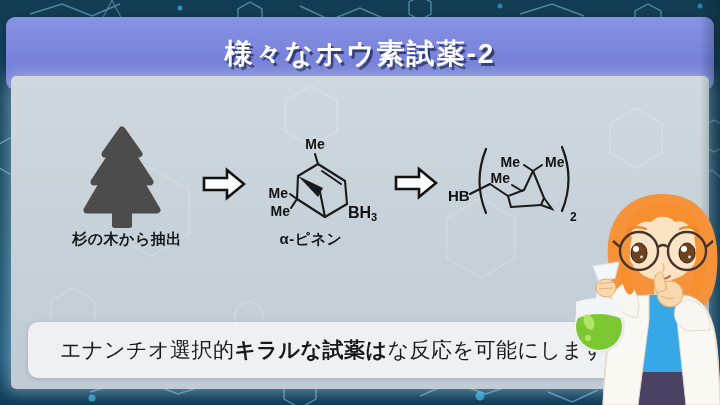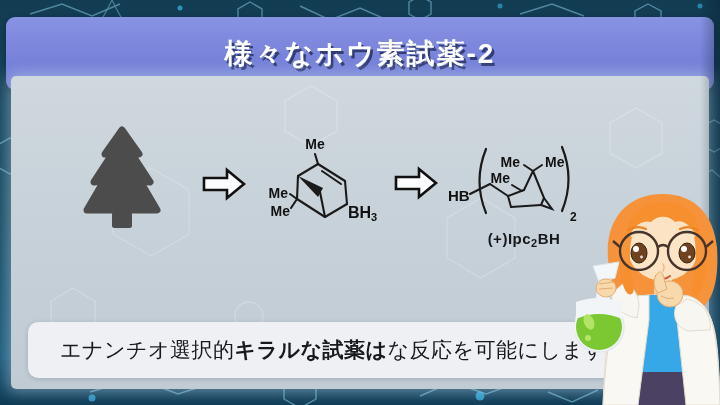--- a/index.html
+++ b/index.html
@@ -97,20 +97,21 @@
       <circle cx="560,"></circle>
     </g>
   </svg>
 
   <svg class="abs" style="left:71px;top:49px" width="80" height="104" viewBox="0 0 80 104">
     <g fill="#4c4c4c" stroke="#4c4c4c" stroke-width="7" stroke-linejoin="round">
       <path d="M40,5 L57,29 L49,28 L68,57 L58,56 L75,85 L5,85 L22,56 L12,57 L31,28 L23,29 Z"></path>
     </g>
     <rect x="30" y="87" width="20" height="16" rx="2.5" fill="#4c4c4c"></rect>
   </svg>
+  <div class="caption" style="left:36px;top:154px">杉の木から抽出</div>
 
   <svg class="abs" style="left:191px;top:91px" width="44" height="34" viewBox="0 0 44 34">
     <path d="M2,11 L25,11 L25,3 L42,17 L25,31 L25,23 L2,23 Z" fill="#fbfdfe" stroke="#111" stroke-width="2.6" stroke-linejoin="miter"></path>
   </svg>
 
   <svg class="abs" style="left:249px;top:58px" width="130" height="100" viewBox="0 0 130 100">
     <g stroke="#1a1a1a" stroke-width="2.1" stroke-linecap="round" fill="none">
       <path d="M38,42 L58,30"></path>
       <path d="M58,30 L85,47"></path>
       <path d="M62,37 L81,50"></path>
@@ -122,20 +123,21 @@
       <path d="M58,30 L55,20"></path>
       <path d="M37,65 L30,60"></path>
       <path d="M37,65 L31,74"></path>
     </g>
     <polygon points="38,42 63,54 58,63" fill="#1a1a1a"></polygon>
     <text x="55" y="15" text-anchor="middle" font-size="14" font-weight="600" fill="#111">Me</text>
     <text x="28" y="64" text-anchor="end" font-size="14" font-weight="600" fill="#111">Me</text>
     <text x="30" y="82" text-anchor="end" font-size="14" font-weight="600" fill="#111">Me</text>
     <text x="88" y="84" font-size="16" font-weight="600" fill="#111"><tspan>BH</tspan><tspan font-size="11" dy="3">3</tspan></text>
   </svg>
+  <div class="caption" style="left:220px;top:154px">α-ピネン</div>
 
   <svg class="abs" style="left:383px;top:90px" width="44" height="34" viewBox="0 0 44 34">
     <path d="M2,11 L25,11 L25,3 L42,17 L25,31 L25,23 L2,23 Z" fill="#fbfdfe" stroke="#111" stroke-width="2.6" stroke-linejoin="miter"></path>
   </svg>
 
   <svg class="abs" style="left:429px;top:63px" width="150" height="85" viewBox="0 0 150 85">
     <text x="8" y="62" font-size="15" font-weight="600" fill="#111">HB</text>
     <g stroke="#1a1a1a" stroke-width="2.2" fill="none" stroke-linecap="round">
       <path d="M46,10 Q33,42 46,74"></path>
       <path d="M122,8 Q135,40 122,72"></path>
@@ -152,21 +154,20 @@
       <path d="M101,66 L104,59"></path>
       <path d="M104,59 L112,70 L101,66"></path>
       <path d="M93,32 L84,26"></path>
       <path d="M93,32 L102,26"></path>
     </g>
     <text x="80" y="28" text-anchor="end" font-size="14" font-weight="600" fill="#111">Me</text>
     <text x="105" y="28" font-size="14" font-weight="600" fill="#111">Me</text>
     <text x="70" y="44" text-anchor="end" font-size="14" font-weight="600" fill="#111">Me</text>
     <text x="130" y="82" font-size="12" font-weight="600" fill="#111">2</text>
   </svg>
-  <div class="caption" style="left:433px;top:154px"><span>(+)Ipc</span><span style="font-size:11px;vertical-align:-3px">2</span><span>BH</span></div>
 </div>
 
 <div class="edge-shade"></div>
 
 <div class="footer-bar">
   <div class="txt"><span>エナンチオ選択的</span><b>キラルな試薬は</b><span>な反応を可能にします</span></div>
 </div>
 
 <div class="mascot-wrap">
 <svg width="145" height="217" viewBox="0 0 145 217">

